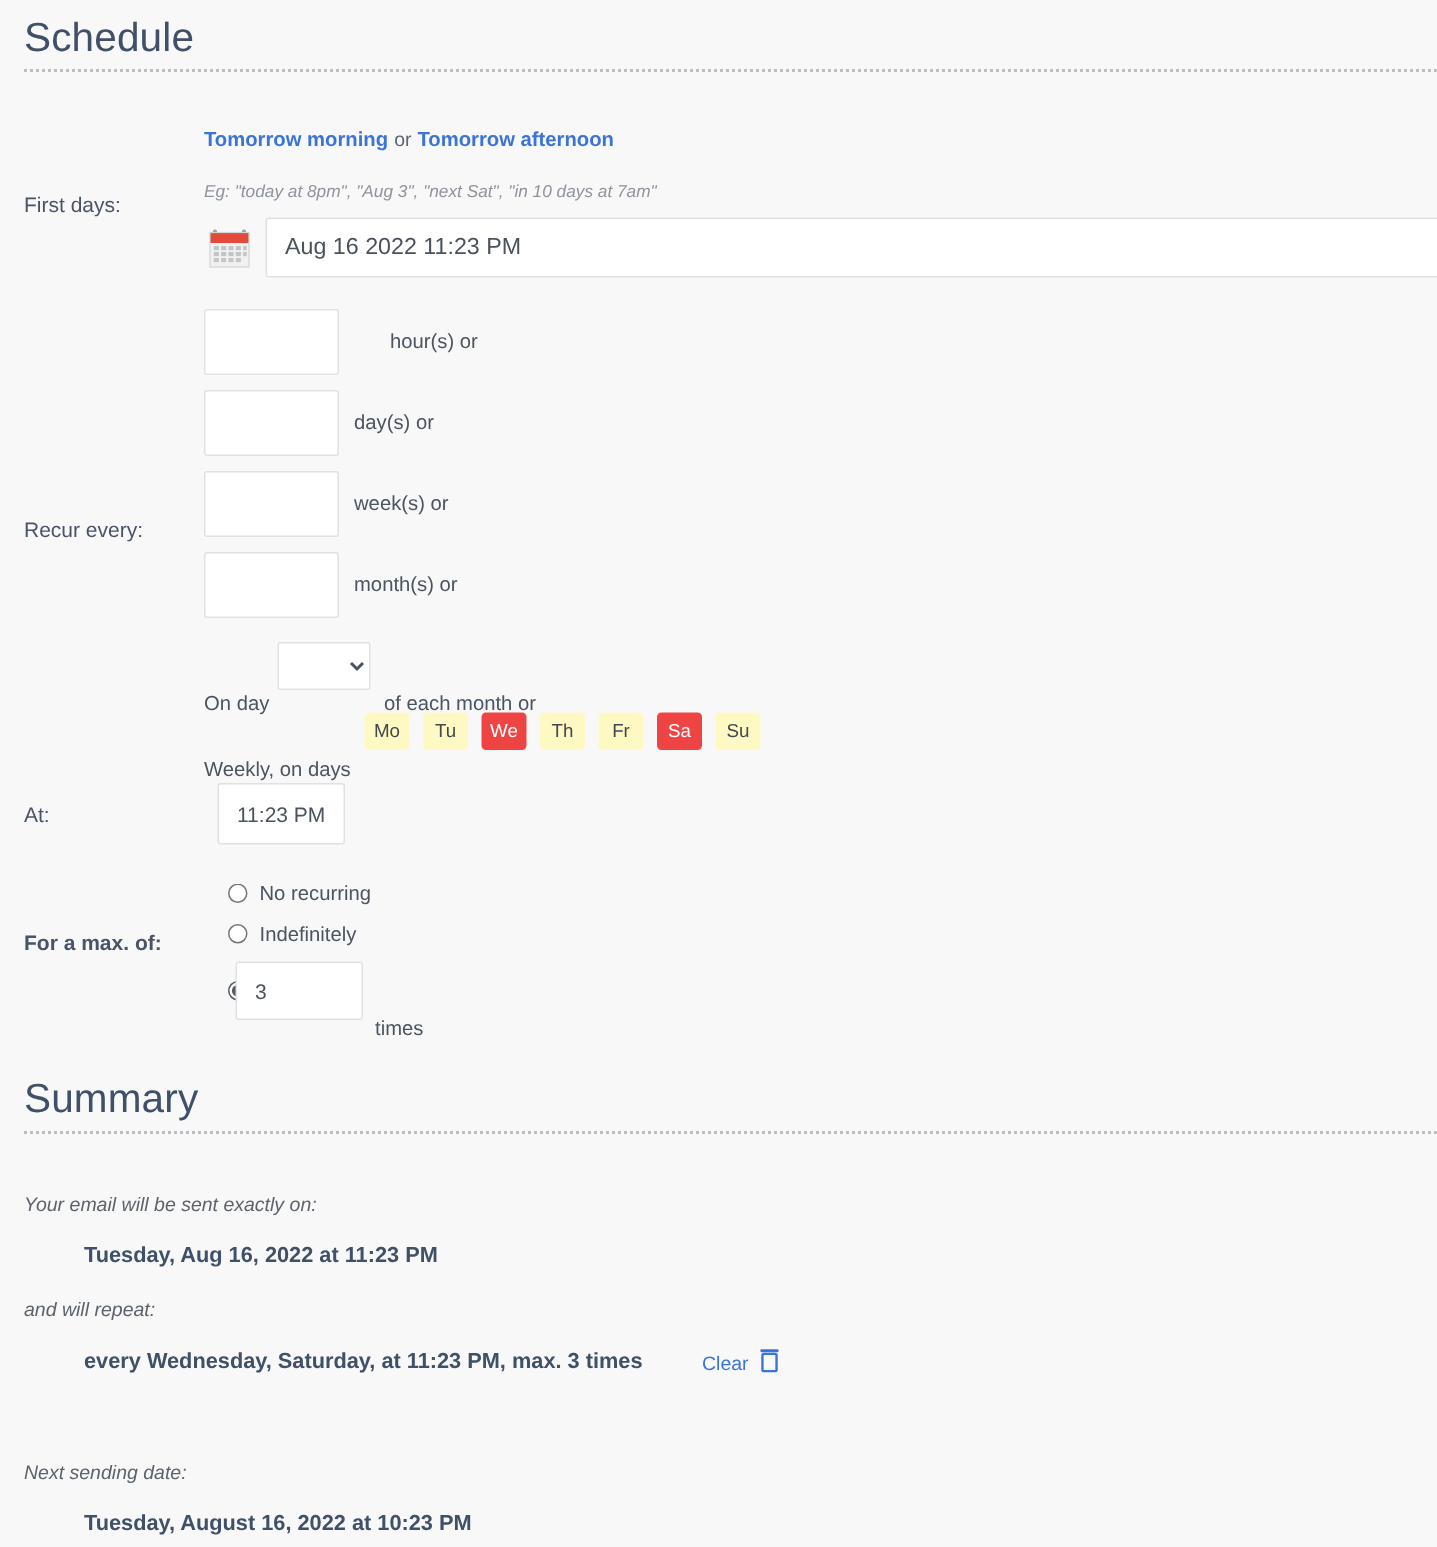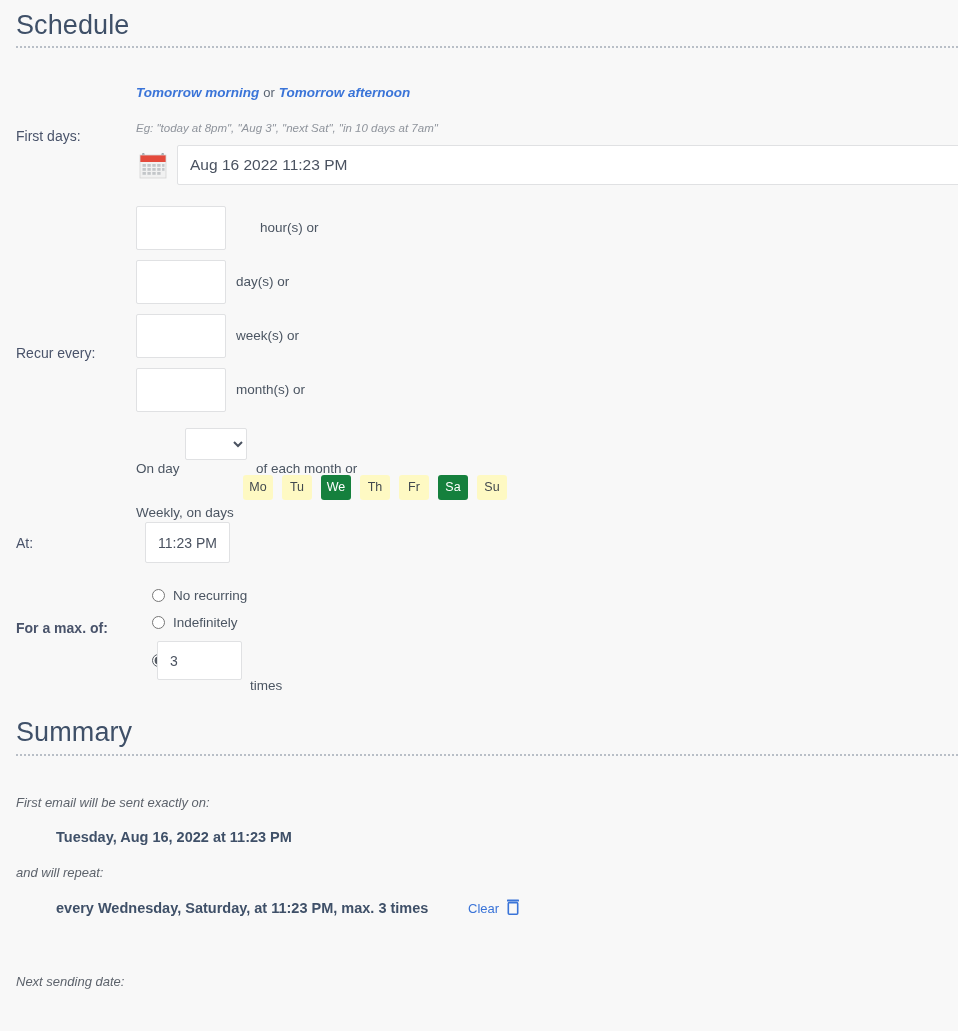--- a/index.html
+++ b/index.html
@@ -55,21 +55,20 @@
     left: 136px;
     top: 85px;
     font-size: 13.5px;
     white-space: nowrap;
   }
   .quick-link {
     color: #3a74d8;
     font-weight: bold;
     text-decoration: none;
     cursor: pointer;
-    font-style: italic;
   }
   .quick-or {
     color: #5a6472;
     font-weight: normal;
     margin: 0 4px;
     font-size: 13px;
   }
 
   .hint {
     position: absolute;
@@ -160,21 +159,21 @@
     background: #fef9c3;
     color: #41484f;
     font-family: "Liberation Sans", sans-serif;
     font-size: 12.5px;
     line-height: 25px;
     text-align: center;
     cursor: pointer;
     padding: 0;
     user-select: none;
   }
-  .weekday-btn.selected { background: #15803d; color: #ffffff; }
+  .weekday-btn.selected { background: #ef4444; color: #ffffff; }
 
   
   #at-input {
     left: 145px;
     top: 522px;
     width: 85px;
     height: 41px;
     font-size: 14px;
   }
 
@@ -313,31 +312,32 @@
 
   <div class="radio-row" style="top:654px;">
     <input type="radio" name="maxof" checked="" style="">
   </div>
   <input id="times-input" class="txt-input" type="text" value="3" style="">
   <div class="inline-text" style="left:250px; top:654px;">times</div>
 
   <div class="section-title" style="top:719px;">Summary</div>
   <div class="section-rule" style="top:754px;"></div>
 
-  <div class="summary-lead" style="top:795px;">First email will be sent exactly on:</div>
+  <div class="summary-lead" style="top:795px;">Your email will be sent exactly on:</div>
   <div class="summary-value" style="top:829px;">Tuesday, Aug 16, 2022 at 11:23 PM</div>
 
   <div class="summary-lead" style="top:865px;">and will repeat:</div>
   <div class="summary-value" style="top:900px;">every Wednesday, Saturday, at 11:23 PM, max. 3 times</div>
 
   <div class="clear-action">
     <span class="clear-text">Clear</span>
     <span>
       <svg width="14" height="16" viewBox="0 0 14 16" xmlns="http://www.w3.org/2000/svg">
         <rect x="1" y="0.5" width="12" height="2" rx="0.6" fill="#3a74d8"></rect>
         <rect x="2.3" y="3.6" width="9.4" height="11.6" rx="1" fill="none" stroke="#3a74d8" stroke-width="1.6"></rect>
       </svg>
     </span>
   </div>
 
   <div class="summary-lead" style="top:974px;">Next sending date:</div>
+  <div class="summary-value" style="top:1008px;">Tuesday, August 16, 2022 at 10:23 PM</div>
 
 </div>
 
 </body></html>

